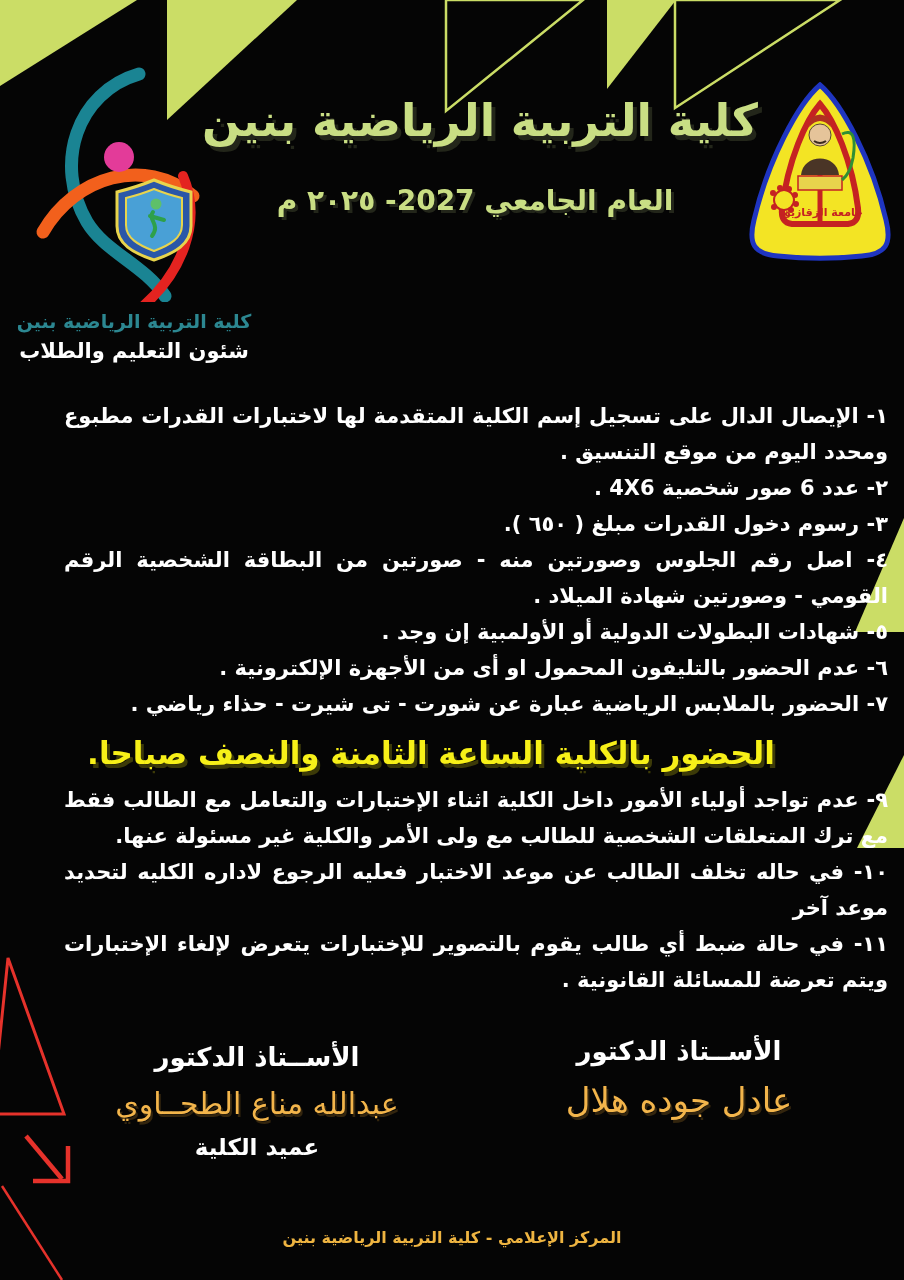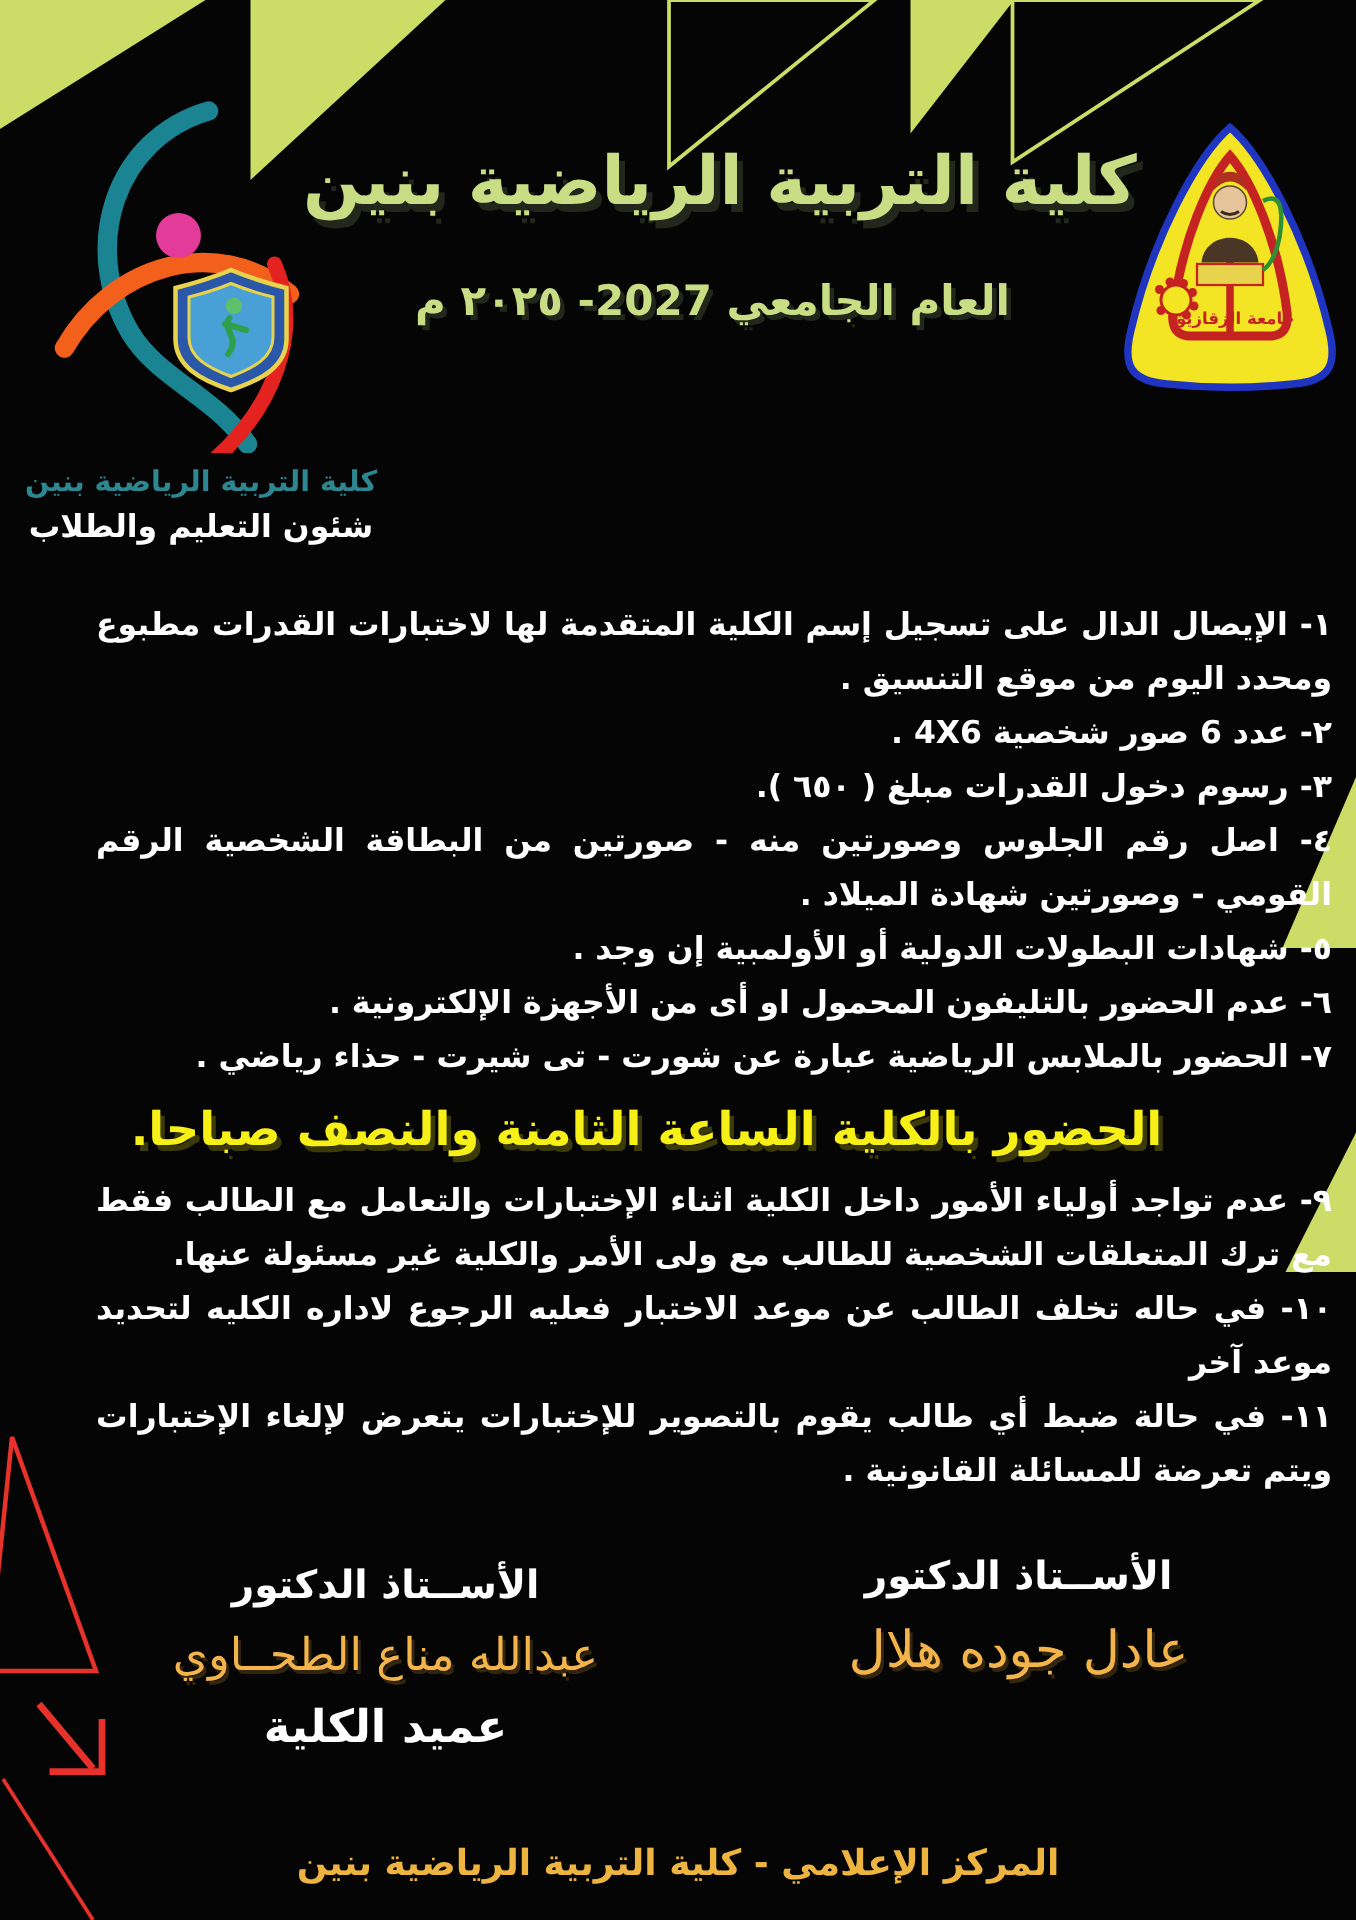--- a/index.html
+++ b/index.html
@@ -70,27 +70,27 @@
   .sig{position:absolute;text-align:center;}
   .sig-right{top:1036px;right:0;width:450px;}
   .sig-left{top:1042px;left:52px;width:410px;}
   .sig .sig-title{color:#fff;font-size:26px;font-weight:bold;}
   .sig .sig-name{
     margin-top:14px;color:var(--signature-gold,#f3b54b);
     font-size:34px;font-weight:normal;
     text-shadow:2px 3px 0 #33250e;
   }
   .sig-left .sig-name{font-size:30px;}
-  .sig .sig-role{margin-top:13px;color:#fff;font-size:30px;font-weight:bold;}
+  .sig .sig-role{margin-top:13px;color:#fff;font-size:23px;font-weight:bold;}
 
   
   .footer{
     position:absolute;top:1228px;left:0;right:0;text-align:center;
     color:var(--footer-gold,#eeb441);
-    font-size:24px;font-weight:bold;
+    font-size:16px;font-weight:bold;
   }
 </style>
 </head>
 <body>
 
 <div class="poster">
 
   <svg class="deco" viewBox="0 0 904 1280">
     <g fill="#cbdd66" stroke="none">
       <polygon points="0,0 137,0 0,86"></polygon>

